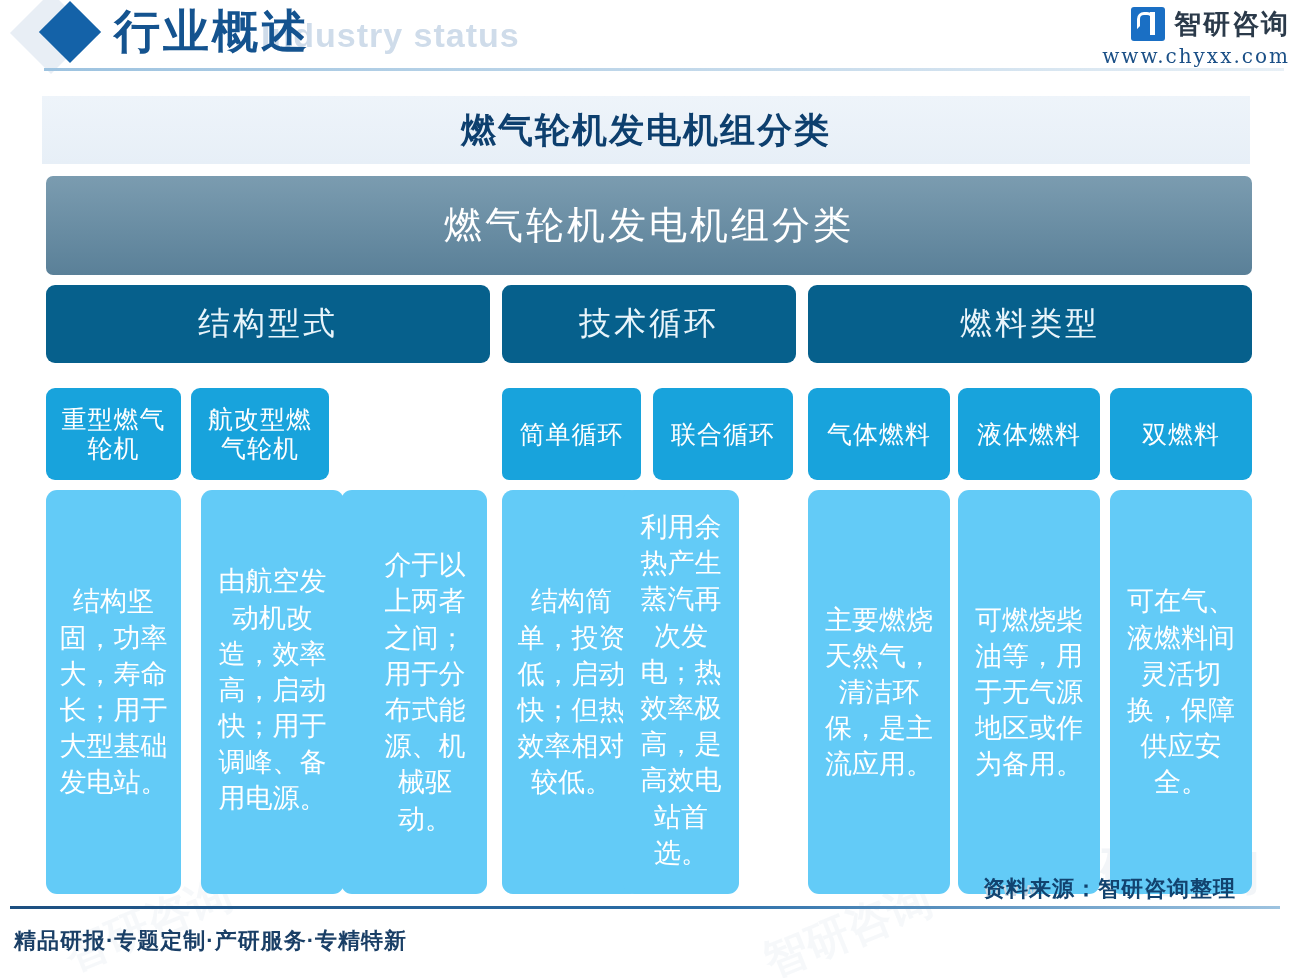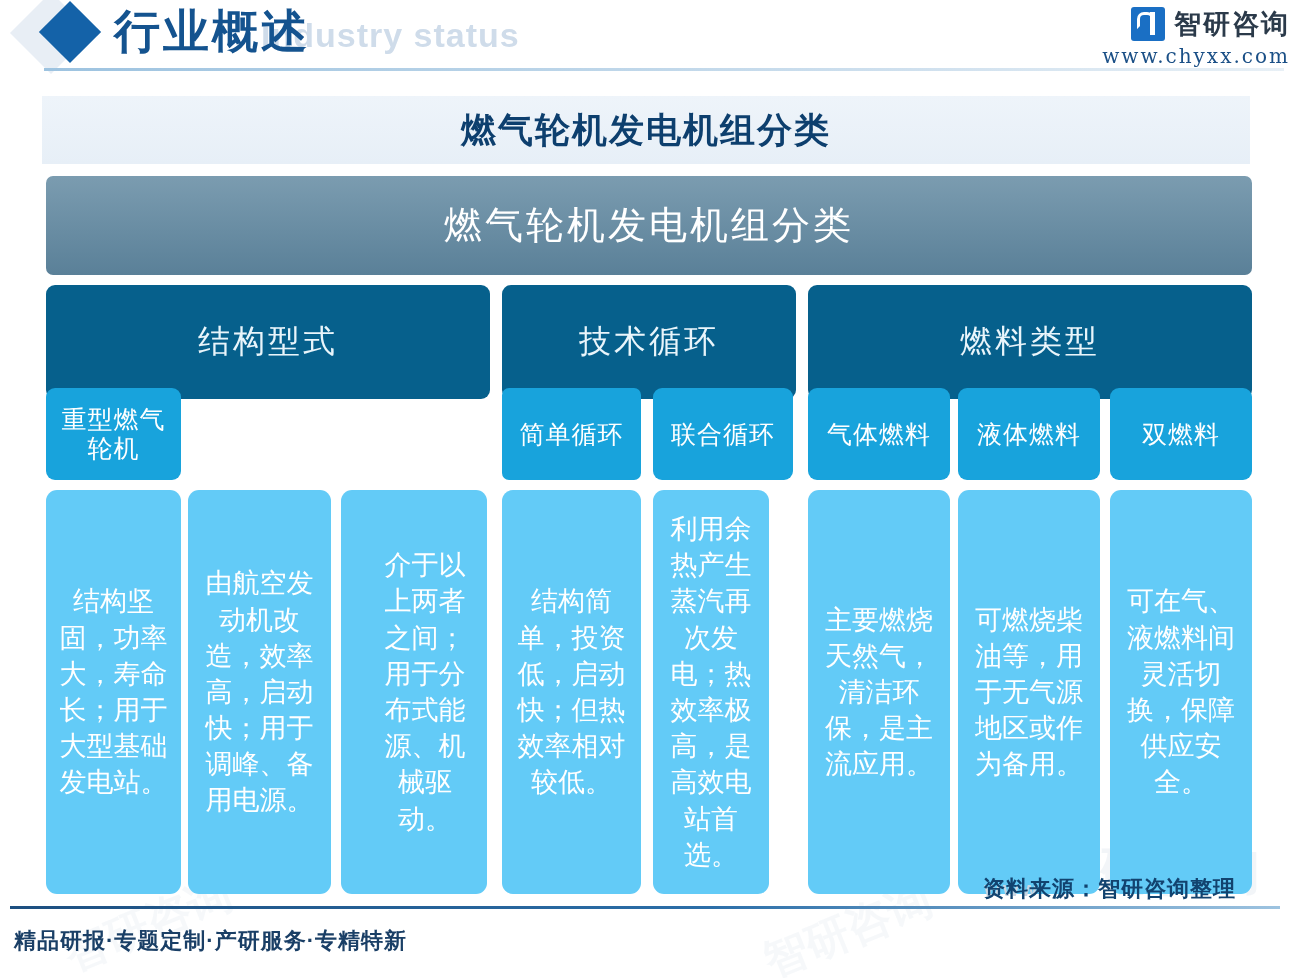--- a/index.html
+++ b/index.html
@@ -78,21 +78,21 @@
     border-radius:7px;
     display:flex;align-items:center;justify-content:center;
   }
   .title-dark span{
     font-size:38px;font-weight:400;color:#ffffff;letter-spacing:3px;
   }
 
   
   .cat-row{position:absolute;left:46px;top:201px;width:1206px;height:95px;}
   .cat{
-    position:absolute;top:0;height:114px;border-radius:9px;
+    position:absolute;top:0;height:78px;border-radius:9px;
     background:#06608c;
     display:flex;align-items:center;justify-content:center;
   }
   .cat span{font-size:32px;color:#e9f5fb;letter-spacing:3px;}
   .cat-0{left:0;width:444px;}
   .cat-1{left:456px;width:294px;}
   .cat-2{left:762px;width:444px;}
 
   
   .sub-row{position:absolute;left:46px;top:304px;width:1206px;height:92px;}
@@ -179,20 +179,23 @@
     </div>
     <div class="cat cat-2">
       <span>燃料类型</span>
     </div>
   </div>
 
   <div class="sub-row">
     <div class="sub" style="left:0;width:135px;">
         <span>重型燃气轮机</span>
       </div>
+    <div class="sub" style="left:145px;width:138px;">
+        <span>航改型燃气轮机</span>
+      </div>
     <div class="sub" style="left:456px;width:139px;border-radius:7px;">
         <span>简单循环</span>
       </div>
     <div class="sub" style="left:607px;width:140px;">
         <span>联合循环</span>
       </div>
     <div class="sub" style="left:762px;width:142px;">
         <span>气体燃料</span>
       </div>
     <div class="sub" style="left:912px;width:142px;">
@@ -200,30 +203,30 @@
       </div>
     <div class="sub" style="left:1064px;width:142px;">
         <span>双燃料</span>
       </div>
   </div>
 
   <div class="desc-row">
     <div class="desc" style="left:0;width:135px;">
         <span>结构坚固，功率大，寿命长；用于大型基础发电站。</span>
       </div>
-    <div class="desc" style="left:142px;width:143px;">
+    <div class="desc" style="left:155px;width:143px;font-family:Liberation Mono, monospace;">
         <span>由航空发动机改造，效率高，启动快；用于调峰、备用电源。</span>
       </div>
     <div class="desc" style="left:295px;width:146px;padding-left:34px;">
         <span>介于以上两者之间；用于分布式能源、机械驱动。</span>
       </div>
     <div class="desc" style="left:456px;width:139px;">
         <span>结构简单，投资低，启动快；但热效率相对较低。</span>
       </div>
-    <div class="desc" style="left:607px;width:116px;">
+    <div class="desc" style="left:577px;width:116px;font-family:Liberation Mono, monospace;">
         <span>利用余热产生蒸汽再次发电；热效率极高，是高效电站首选。</span>
       </div>
     <div class="desc" style="left:762px;width:142px;">
         <span>主要燃烧天然气，清洁环保，是主流应用。</span>
       </div>
     <div class="desc" style="left:912px;width:142px;">
         <span>可燃烧柴油等，用于无气源地区或作为备用。</span>
       </div>
     <div class="desc" style="left:1064px;width:142px;">
         <span>可在气、液燃料间灵活切换，保障供应安全。</span>

